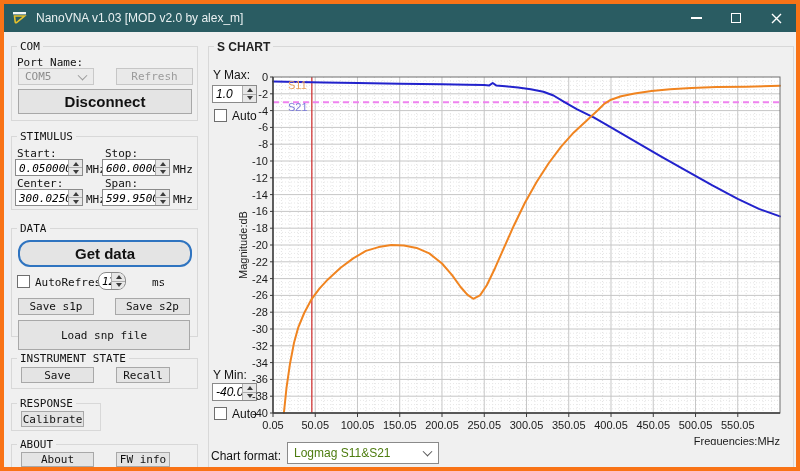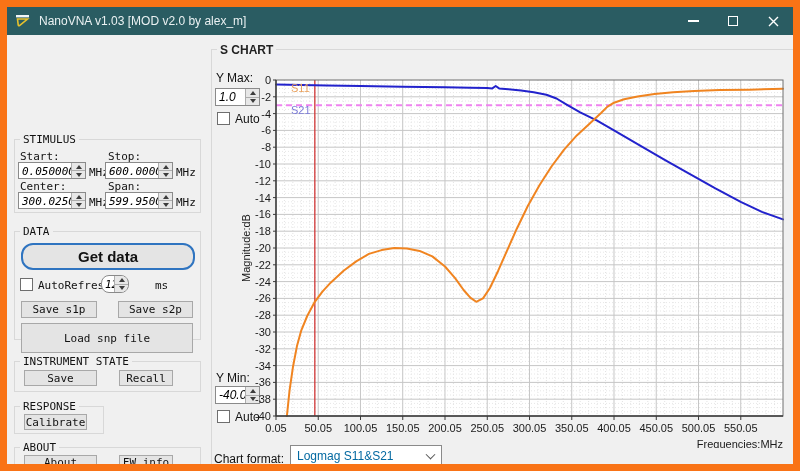--- a/index.html
+++ b/index.html
@@ -1,17 +1,17 @@
 <!DOCTYPE html>
 <html><head>
 <meta charset="utf-8">
 <style>
   html,body{margin:0;padding:0;background:#cfd6d8;}
   *{box-sizing:border-box;}
-  .window{position:relative;width:800px;height:471px;background:#f0f0f0;border:7px solid #f97316;overflow:hidden;font-family:"Liberation Sans",sans-serif;}
+  .window{position:relative;width:800px;height:471px;background:#f0f0f0;border:4px solid #f97316;overflow:hidden;font-family:"Liberation Sans",sans-serif;}
   .titlebar{position:absolute;left:0;top:0;width:100%;height:28px;background:#2a5c62;display:flex;align-items:center;padding-left:8px;}
   .title-text{color:#eaf1f2;font:12px "Liberation Sans",sans-serif;margin-left:8px;}
   .win-controls{margin-left:auto;display:flex;height:100%;}
   .win-btn{width:40px;height:100%;display:flex;align-items:center;justify-content:center;}
   .client{position:absolute;left:0;top:28px;width:798px;height:441px;background:#f0f0f0;}
   .group{position:absolute;border:1px solid #d8d8d8;background:#f0f0f0;}
   .group-label{position:absolute;top:-7px;left:5px;background:#f0f0f0;padding:0 3px;font:11px "DejaVu Sans Mono",monospace;color:#111;white-space:nowrap;}
   .group-label.sans{font:600 12px "Liberation Sans",sans-serif;color:#222;}
   .lbl{position:absolute;font:11px "DejaVu Sans Mono",monospace;color:#111;white-space:nowrap;}
   .slbl{position:absolute;font:12px "Liberation Sans",sans-serif;color:#111;white-space:nowrap;}
@@ -22,21 +22,21 @@
   .field{position:absolute;background:#fff;border:1px solid #8a8a8a;font:11px "DejaVu Sans Mono",monospace;overflow:hidden;}
   .field.sansf{font:12px "Liberation Sans",sans-serif;}
   .field .val{position:absolute;left:3px;top:50%;transform:translateY(-50%);font-style:italic;}
   .spin{position:absolute;right:0;top:0;bottom:0;width:14px;display:flex;flex-direction:column;}
   .spin>div{position:relative;flex:1;background:#e7e7e7;border-left:1px solid #adadad;}
   .spin>div+div{border-top:1px solid #adadad;}
   .spin>div::after{content:'';position:absolute;left:50%;top:50%;transform:translate(-50%,-50%);border-left:3px solid transparent;border-right:3px solid transparent;}
   .spin .up::after{border-bottom:4px solid #3c3c3c;}
   .spin .dn::after{border-top:4px solid #3c3c3c;}
   .cb{position:absolute;width:13px;height:13px;background:#fff;border:1px solid #6e6e6e;}
-  .combo{position:absolute;border:1px solid #8a8a8a;background:#fff;font:12px "Liberation Sans",sans-serif;color:#0369a1;display:flex;align-items:center;padding-left:6px;}
+  .combo{position:absolute;border:1px solid #8a8a8a;background:#fff;font:12px "Liberation Sans",sans-serif;color:#4d7c0f;display:flex;align-items:center;padding-left:6px;}
   .combo.mono{font:11px "DejaVu Sans Mono",monospace;}
   .combo.disabled{background:#ebebeb;color:#8e8e8e;border-color:#c9c9c9;}
   .chev{position:absolute;right:7px;top:50%;width:7px;height:7px;border-right:1.5px solid #555;border-bottom:1.5px solid #555;transform:translateY(-70%) rotate(45deg);}
   .combo.disabled .chev{border-color:#9a9a9a;}
   .grip{position:absolute;right:1px;bottom:1px;width:0;height:0;border-left:11px solid transparent;border-bottom:11px solid #ffffff;}
   svg text{font-family:"Liberation Sans",sans-serif;}
 </style>
 </head>
 <body>
 
@@ -60,20 +60,34 @@
       <div class="win-btn">
         <svg width="11" height="11" viewBox="0 0 11 11">
             <path d="M1 1 L10 10 M10 1 L1 10" stroke="#fff" stroke-width="1.4"></path>
           </svg>
       </div>
     </div>
   </div>
 
   <div class="client">
 
+    <div class="group" style="left:7px;top:14px;width:187px;height:75px;">
+      <span class="group-label">COM</span>
+      <span class="lbl" style="left:5px;top:9px;">Port Name:</span>
+      <div class="combo mono disabled" style="left:6px;top:21px;width:76px;height:17px;">
+        <span>COM5</span>
+        <span class="chev"></span>
+      </div>
+      <div class="btn disabled" style="left:104px;top:21px;width:77px;height:17px;">
+          <span>Refresh</span>
+        </div>
+      <div class="btn big" style="left:6px;top:42px;width:174px;height:25px;">
+          <span>Disconnect</span>
+        </div>
+    </div>
 
     <div class="group" style="left:7px;top:104px;width:187px;height:74px;">
       <span class="group-label">STIMULUS</span>
       <span class="lbl" style="left:5px;top:10px;">Start:</span>
       <div class="field" style="left:3px;top:22px;width:68px;height:17px;">
         <span class="val">0.050000</span>
         <div class="spin">
             <div class="up"></div>
             <div class="dn"></div>
           </div>

